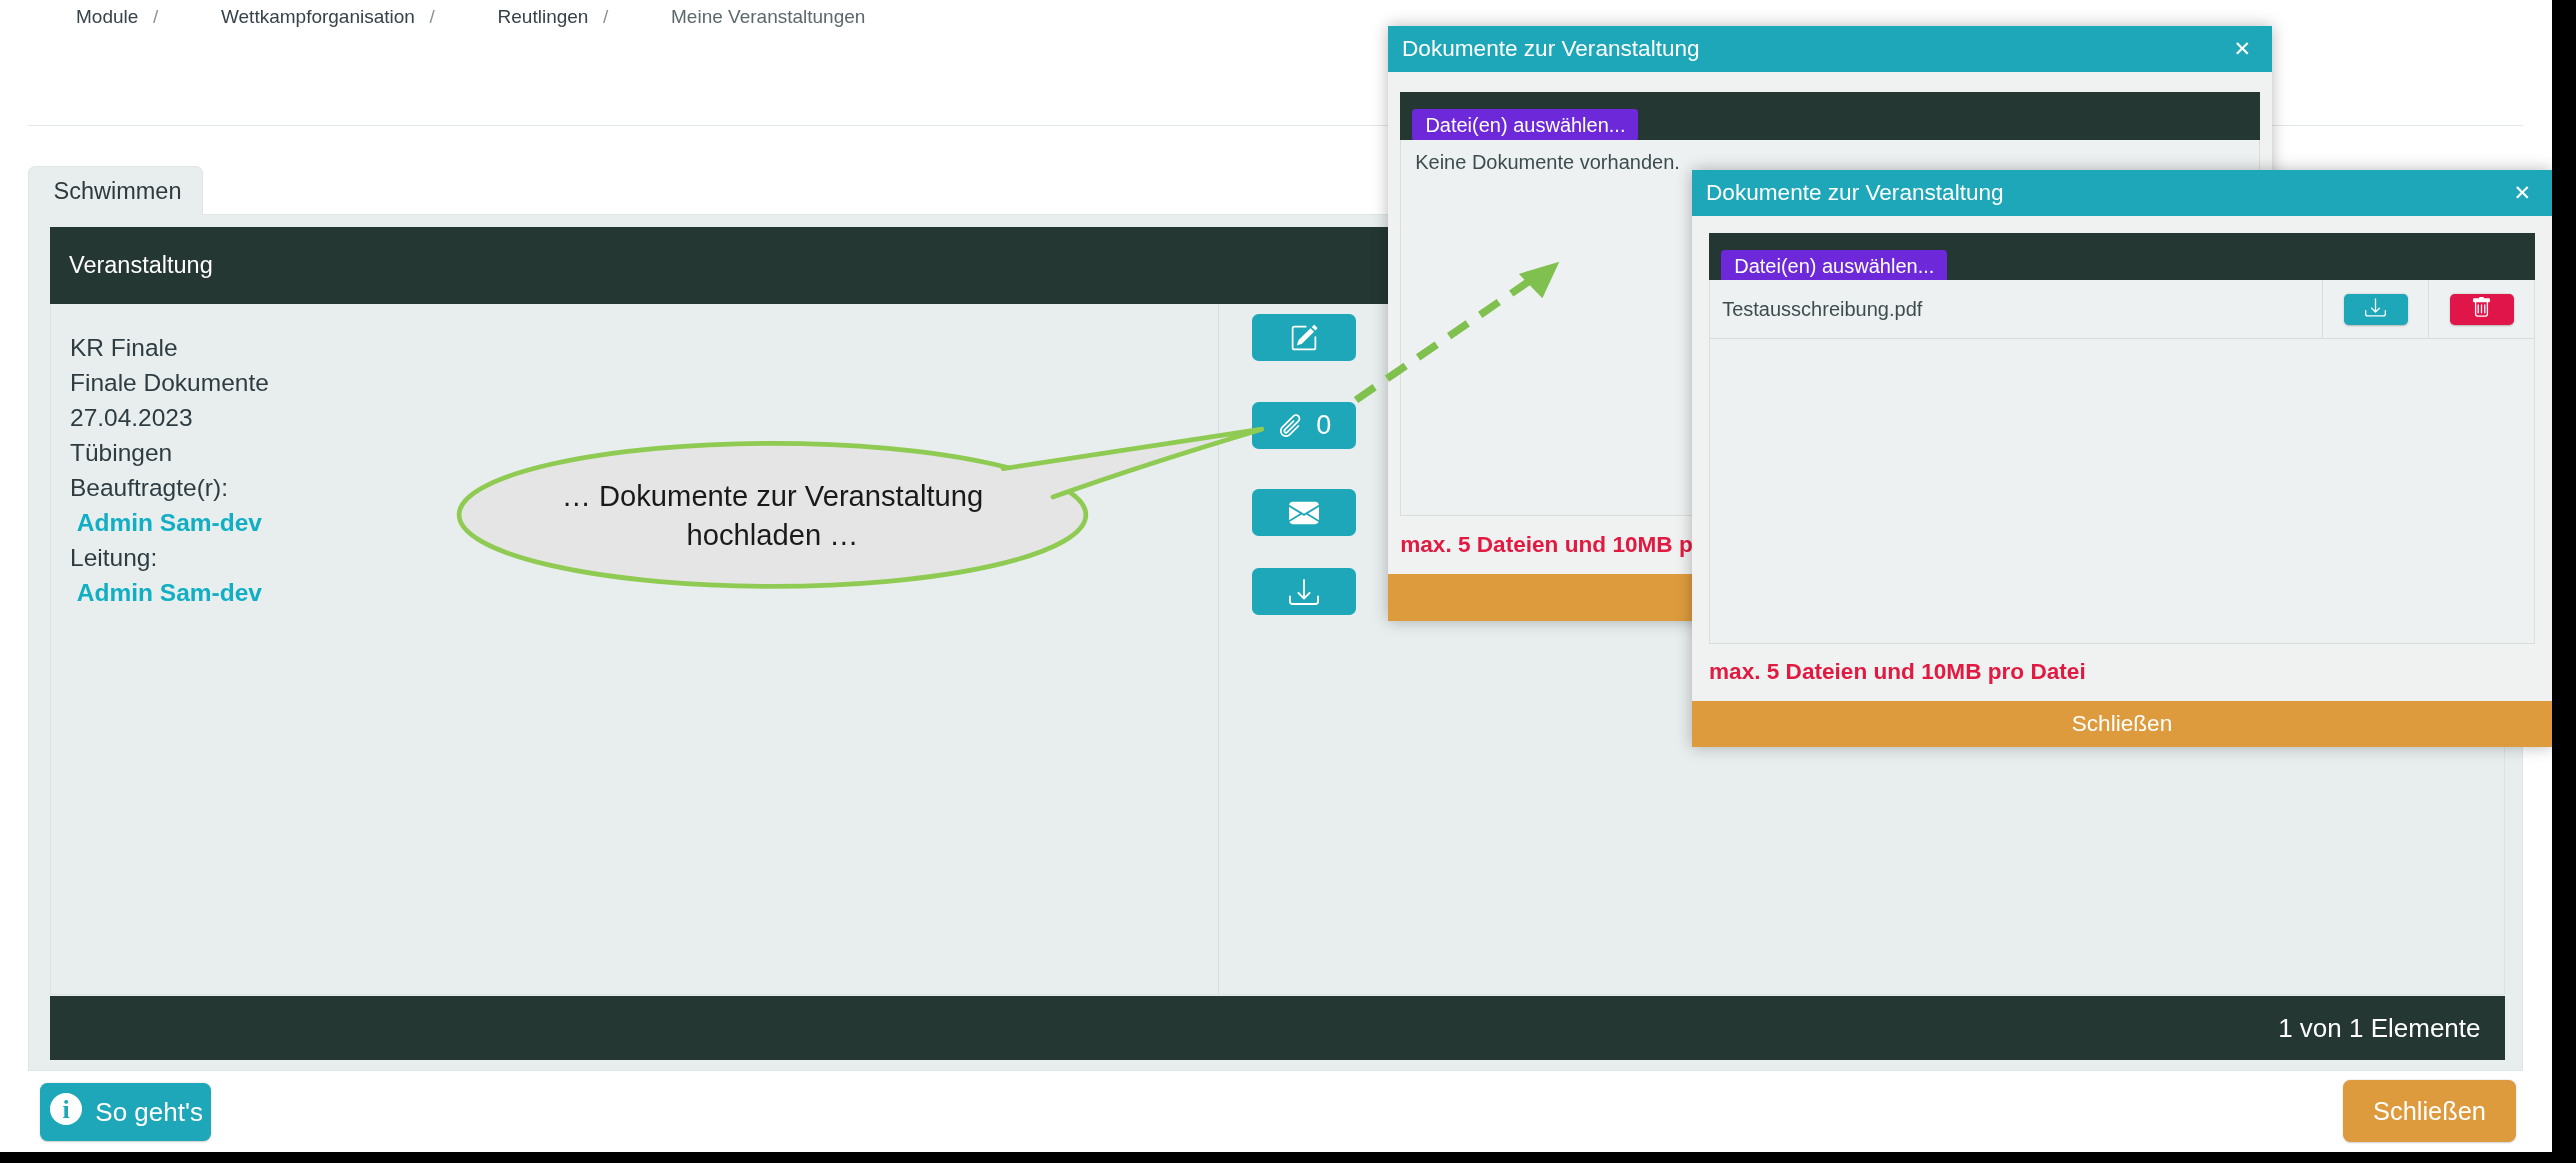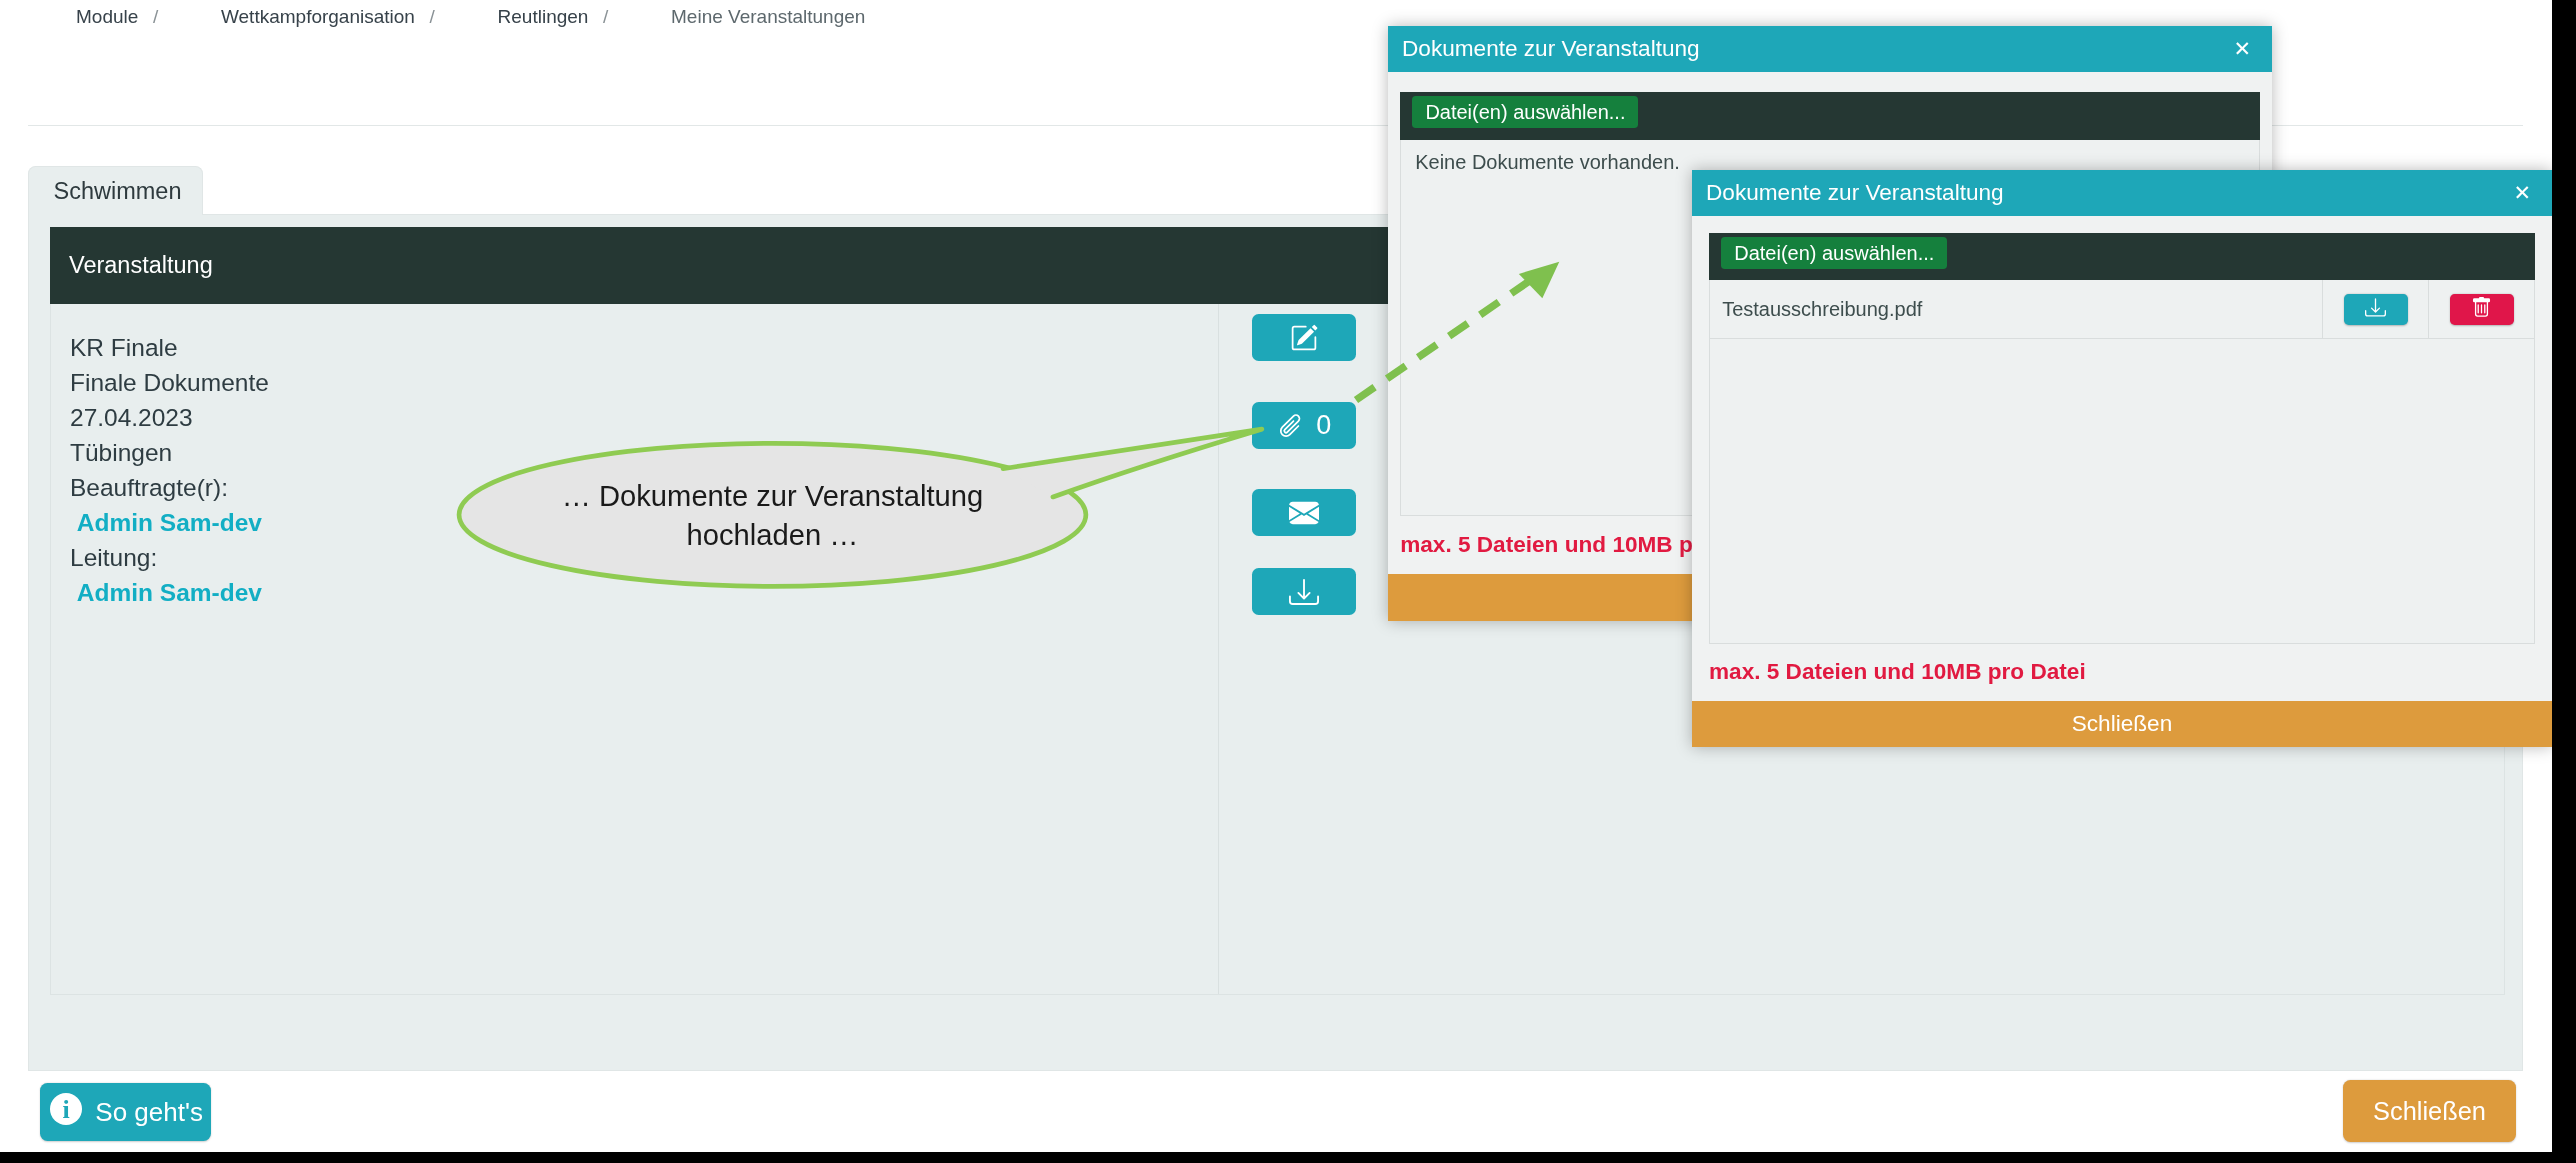--- a/index.html
+++ b/index.html
@@ -49,21 +49,21 @@
   .annotation{position:absolute;left:0;top:0;width:2552px;height:1152px;z-index:45;pointer-events:none;}
 
   
   .modal{position:absolute;background:#f0f2f2;box-shadow:0 0 15px rgba(0,0,0,.28);}
   .modal-1{left:1388px;top:26px;width:884px;height:595px;z-index:40;}
   .modal-2{left:1692px;top:170px;width:860px;height:577px;z-index:50;}
   .modal-header{position:absolute;left:0;top:0;width:100%;height:46px;background:#1ea7b8;color:#fff;
                 font-size:22.6px;line-height:46px;padding-left:14px;box-sizing:border-box;}
   .modal-close{position:absolute;top:0;right:17px;height:46px;line-height:46px;font-size:21px;color:#fff;cursor:pointer;padding:0 3.8px;}
   .filebar{position:absolute;background:#253733;}
-  .filebar .file-select{position:absolute;left:12.2px;top:4px;height:32px;background:#15803d;border-radius:3.8px;
+  .filebar .file-select{position:absolute;left:12.2px;top:17px;height:32px;background:#6d28d9;border-radius:3.8px;
                 color:#fff;font-size:20px;line-height:32px;padding:0 13px;cursor:pointer;}
   .contentbox{position:absolute;background:#eef1f1;border:0.9px solid #d9dddd;border-top:none;box-sizing:border-box;}
   .empty-text{padding:11.3px 14px;font-size:20px;color:#3d4d4d;}
   .max-hint{position:absolute;font-size:22.6px;font-weight:bold;color:#e11a41;}
   .modal-orange-btn{position:absolute;left:0;width:100%;height:47px;background:#dd9b3d;color:#fff;font-size:22.6px;
                 line-height:47px;text-align:center;cursor:pointer;}
 
   
   .file-row{position:absolute;left:0;top:0;width:100%;height:59px;border-bottom:0.9px solid #d9dddd;display:flex;box-sizing:border-box;justify-content:center;}
   .file-cell-name{width:612px;font-size:20px;color:#3d4d4d;display:flex;align-items:center;padding-left:12.2px;box-sizing:border-box;}
@@ -138,20 +138,21 @@
         <div class="act-btn" style="top:264px;">
           <span>
             <svg width="30" height="30" viewBox="0 0 16 16" fill="#fff">
               <path d="M.5 9.9a.5.5 0 0 1 .5.5v2.5a1 1 0 0 0 1 1h12a1 1 0 0 0 1-1v-2.5a.5.5 0 0 1 1 0v2.5a2 2 0 0 1-2 2H2a2 2 0 0 1-2-2v-2.5a.5.5 0 0 1 .5-.5z"></path>
               <path d="M7.646 11.854a.5.5 0 0 0 .708 0l3-3a.5.5 0 0 0-.708-.708L8.5 10.293V1.5a.5.5 0 0 0-1 0v8.793L5.354 8.146a.5.5 0 1 0-.708.708l3 3z"></path>
             </svg>
           </span>
         </div>
       </div>
 
+      <div class="tbl-footer">1 von 1 Elemente</div>
     </div>
 
     <div class="help-btn">
       <span>
         <svg width="36" height="36" viewBox="0 0 36 36" style="font-size:28px">
           <circle cx="18" cy="18" r="16" fill="#fff"></circle>
           <text x="18" y="27" text-anchor="middle" font-size="26" font-weight="bold" fill="#1ea7b8" font-family="Liberation Serif, serif">i</text>
         </svg>
       </span>
       <span>So geht's</span>

